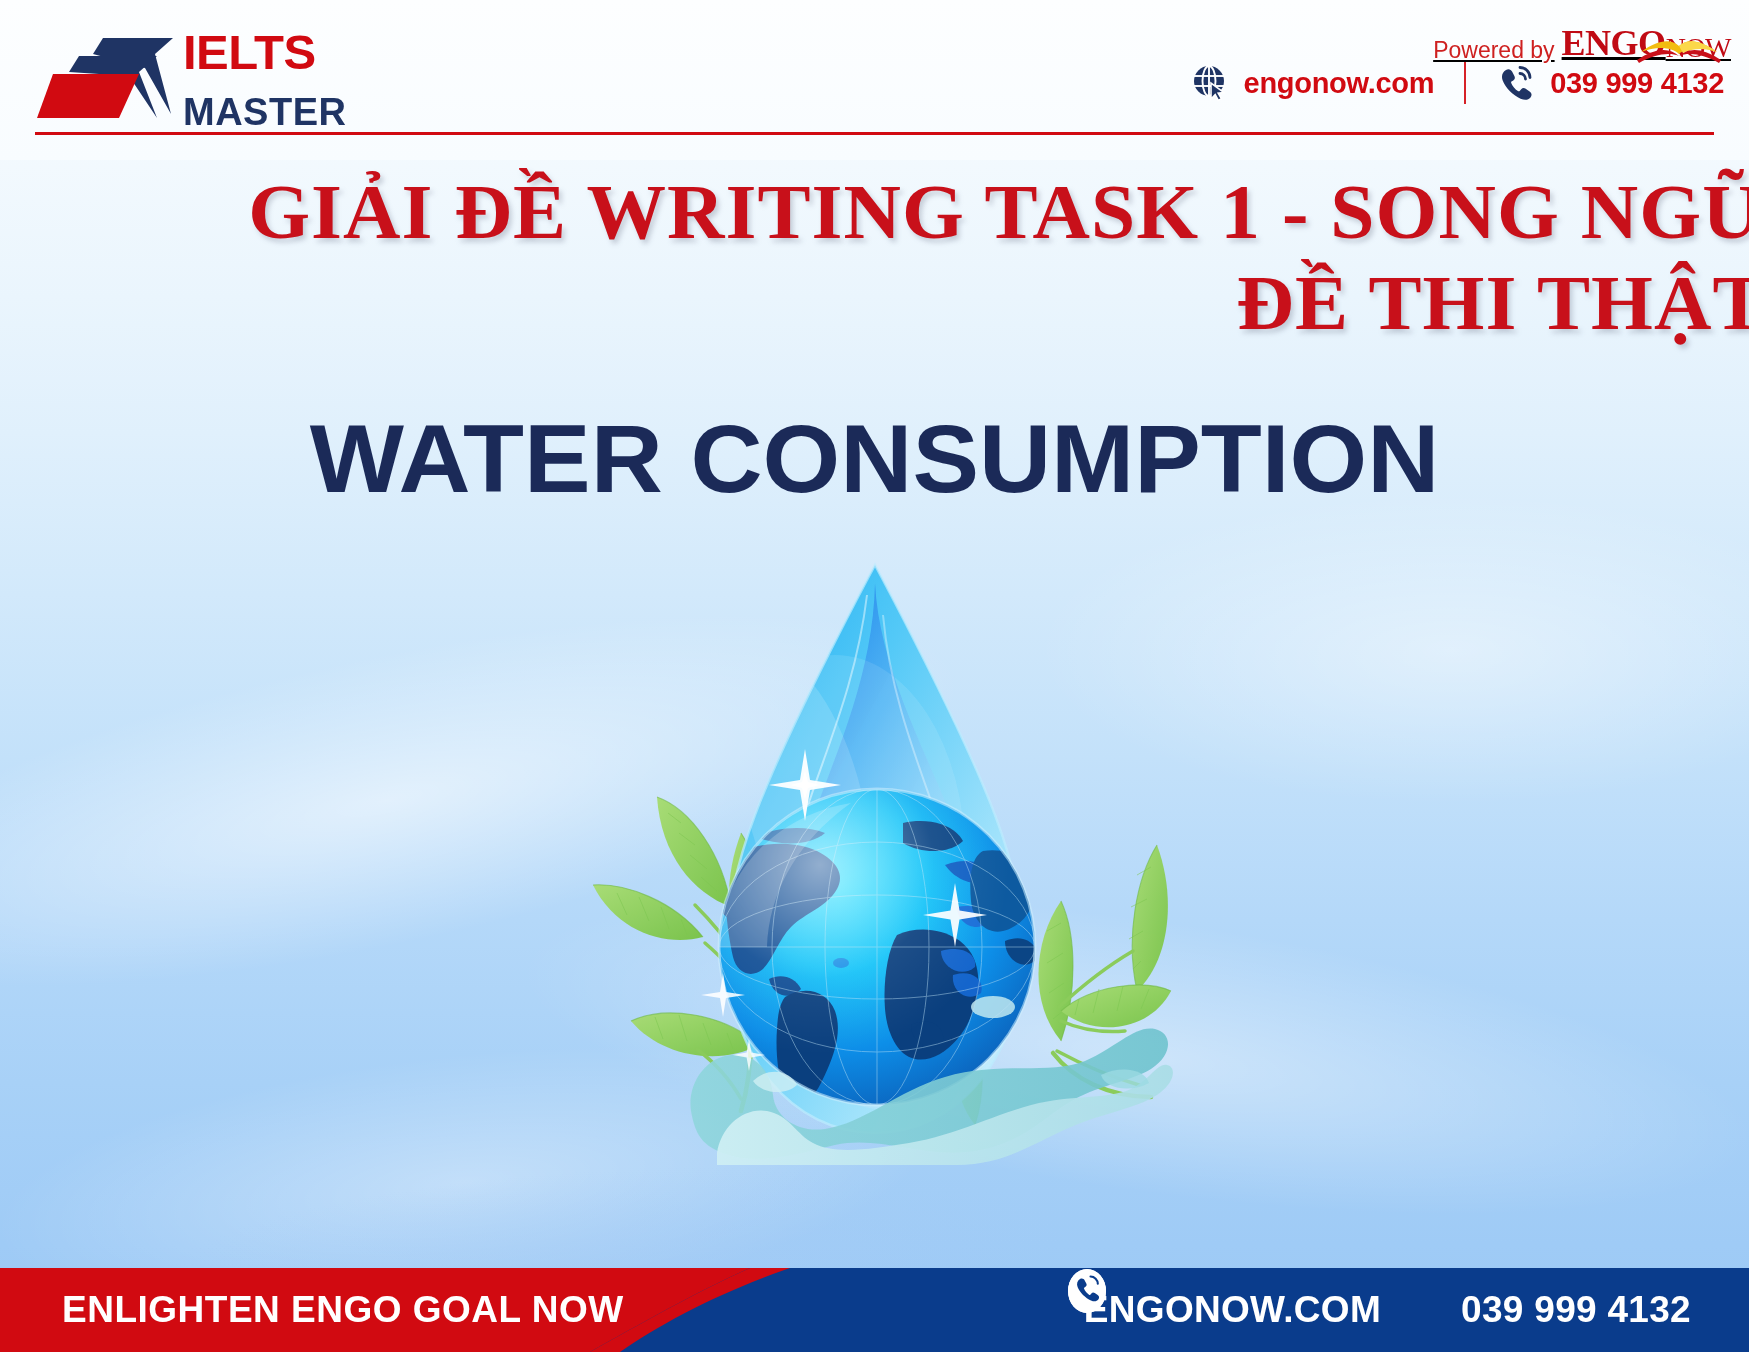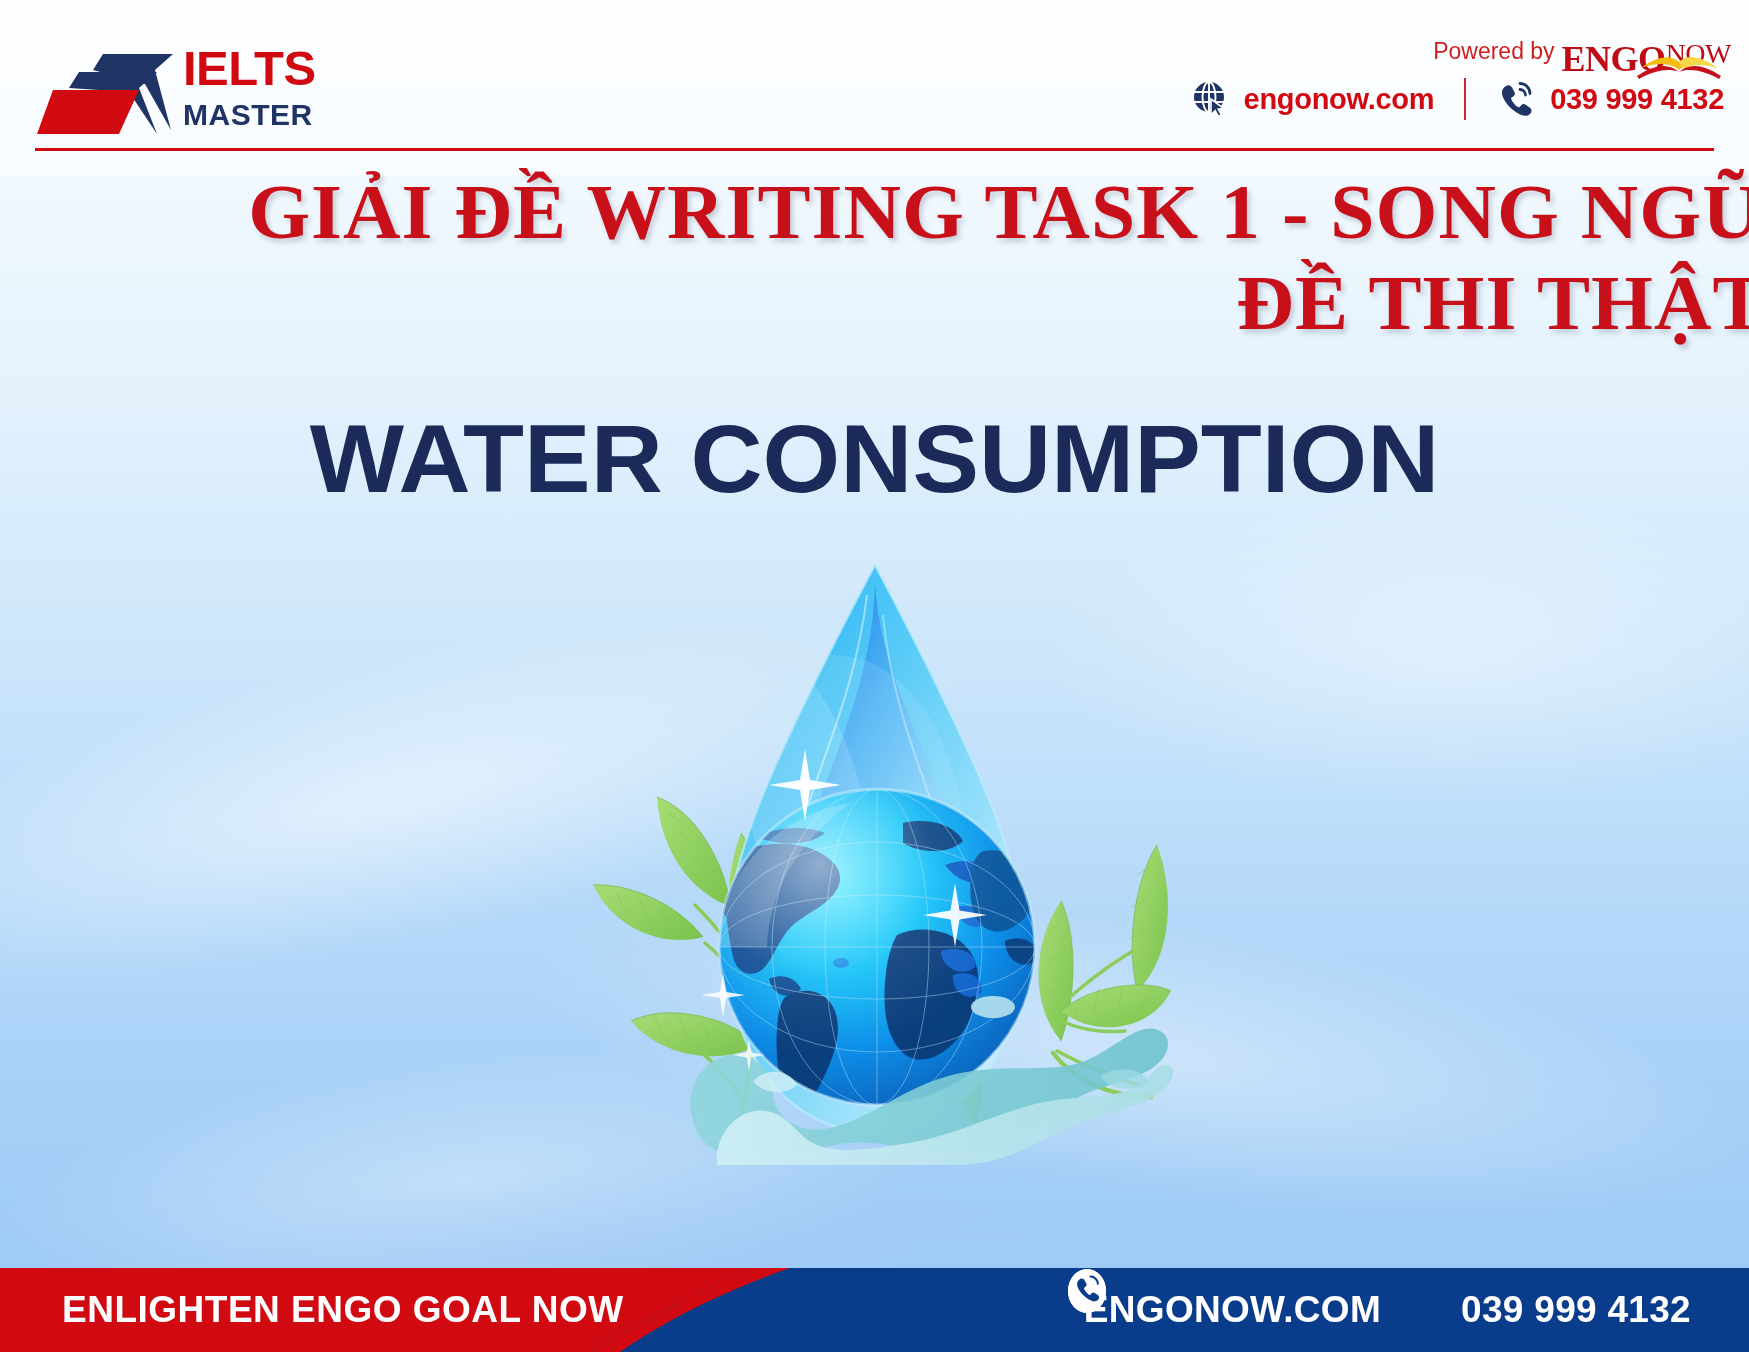--- a/index.html
+++ b/index.html
@@ -38,46 +38,46 @@
     background:radial-gradient(ellipse 55% 45% at 45% 50%, rgba(255,255,255,.35), rgba(255,255,255,0) 70%);
     transform:rotate(-6deg); }
   .tex4 { right:-10%; top:30%; width:60%; height:40%;
     background:radial-gradient(ellipse 55% 40% at 55% 45%, rgba(255,255,255,.40), rgba(255,255,255,0) 72%); }
   .tex5 { left:5%; top:84%; width:60%; height:18%;
     background:radial-gradient(ellipse 60% 50% at 50% 50%, rgba(168,205,245,.45), rgba(255,255,255,0) 72%);
     transform:rotate(-3deg);}
 
   
   #header {
-    position:absolute; left:0; top:16px; width:1749px; height:160px;
+    position:absolute; left:0; top:0; width:1749px; height:160px;
     background:linear-gradient(180deg,#fdfeff 0%, #f8fcff 100%);
   }
   #header-rule {
     position:absolute; left:35px; top:132px; width:1679px; height:3px;
     background:#D10A11;
   }
 
   
   #logo { position:absolute; left:35px; top:18px; width:310px; height:100px; }
   #logo svg { display:block; }
   #logo-text { position:absolute; left:148px; top:10px; line-height:1; }
   #logo-ielts {
     font-size:49px; font-weight:bold; color:#D10A11;
     letter-spacing:-0.5px; font-family:"Liberation Sans", sans-serif;
   }
   #logo-master {
-    font-size:30px; font-weight:bold; color:#1F3464;
-    letter-spacing:0.5px; margin-top:7px;
+    font-size:38px; font-weight:bold; color:#1F3464;
+    letter-spacing:0.5px; margin-top:16px;
     font-family:"Liberation Sans", sans-serif;
   }
 
   
   #powered {
     position:absolute; right:18px; top:22px;
-    display:flex; align-items:flex-start; white-space:nowrap;
+    display:flex; align-items:flex-end; white-space:nowrap;text-decoration:underline;
   }
   #powered-by {
     font-size:23px; color:#CE2020; font-weight:400;
     font-family:"Liberation Sans", sans-serif; margin-right:7px;
   }
   #engo {
     font-family:"Liberation Serif", serif; font-weight:bold;
     font-size:36px; color:#C00A14; letter-spacing:-0.5px;
   }
   #now {

